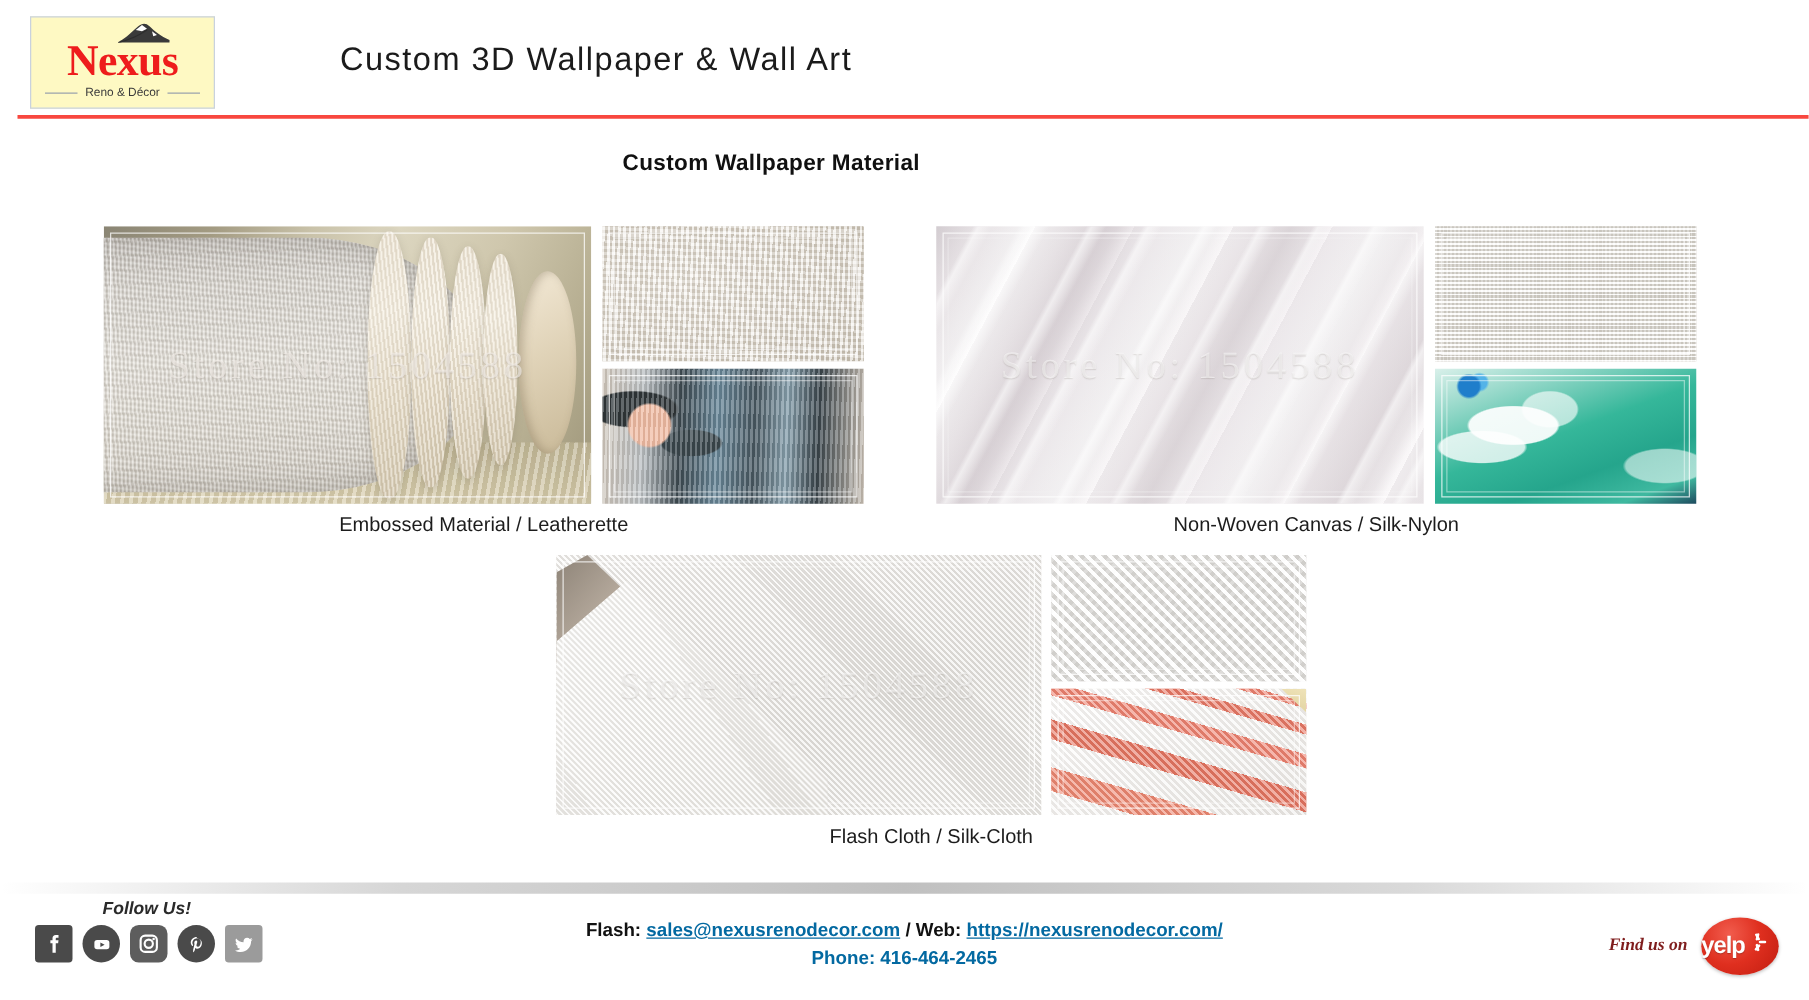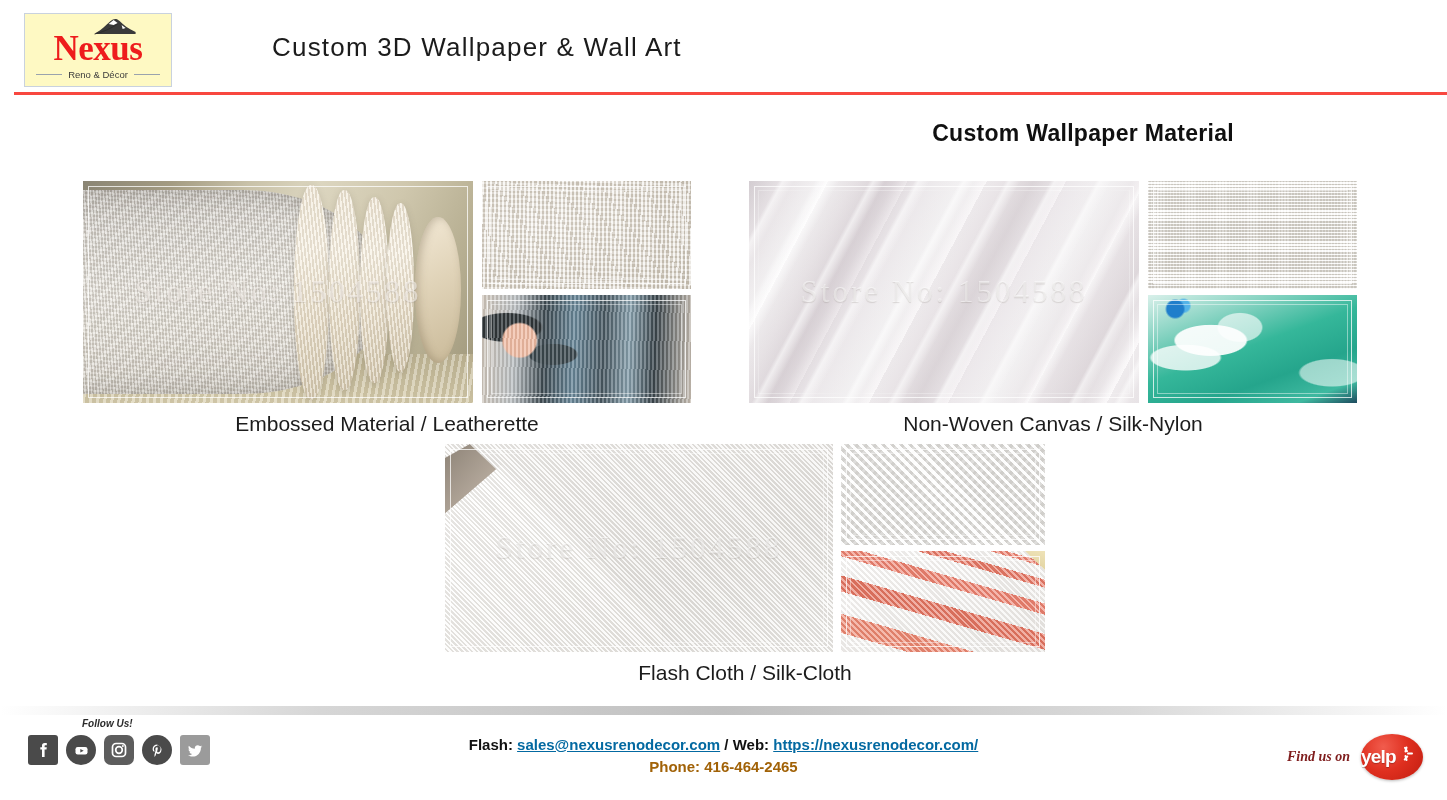--- a/index.html
+++ b/index.html
@@ -52,23 +52,23 @@
   }
   #header-rule {
     position:absolute; left:14px; top:92px;
     width:1433px; height:3px;
     background:#f8473f;
   }
 
   
   #slide-title {
     position:absolute; top:120px; left:0; width:1234px;
-    text-align:right;
-    font-family:"Liberation Sans", sans-serif;
-    font-size:23px; font-weight:700; color:#101010;
+    text-align:center;
+    font-family:"Liberation Sans", sans-serif;
+    font-size:18px; font-weight:700; color:#101010;
     letter-spacing:0.3px;
   }
 
   
   .group { position:absolute;padding-left:40px; }
   .group-imgs { position:relative; display:flex; }
   .main-img { position:relative; overflow:hidden; }
   .thumbs { display:flex; flex-direction:column; position:relative; }
   .thumb { position:relative; overflow:hidden; }
 
@@ -82,21 +82,21 @@
   .inset-frame::before {
     content:""; position:absolute;
     left:9px; top:9px; right:9px; bottom:9px;
     border:1px solid rgba(255,255,255,.45);
     pointer-events:none;
   }
 
   .caption {
     text-align:center;
     font-family:"Liberation Sans", sans-serif;
-    font-size:21px; color:#1c1c1c;
+    font-size:16px; color:#1c1c1c;
     margin-top:9px;
   }
 
   
   .watermark {
     position:absolute; left:0; top:50%; width:100%;
     transform:translateY(-50%);
     text-align:center;
     font-family:"Liberation Serif", serif;
     font-size:31px; letter-spacing:3px;
@@ -241,42 +241,42 @@
   
   #footer { position:absolute; left:0; top:706px; width:1447px; height:94px; }
   #footer-band {
     position:absolute; left:0; top:0; width:1447px; height:9px;
     background:linear-gradient(90deg, rgba(255,255,255,0) 0%, rgba(120,120,120,.30) 22%,
                rgba(105,105,105,.42) 50%, rgba(120,120,120,.28) 78%, rgba(255,255,255,0) 100%);
   }
   #follow-block { position:absolute; left:28px; top:12px; }
   #follow-label {
     font-family:"Liberation Sans", sans-serif;
-    font-style:italic; font-weight:700; font-size:10px; color:#2a2a2a;
+    font-style:italic; font-weight:700; font-size:14px; color:#2a2a2a;
     margin-left:54px;
   }
   #social-row { display:flex; gap:8px; margin-top:6px; }
   .social-icon {
     width:30px; height:30px;
     display:flex; align-items:center; justify-content:center;
     color:#fff;
   }
   .si-sq { background:#4a4a4a; border-radius:3px; }
   .si-circ { background:#4a4a4a; border-radius:50%; }
   .si-light { background:#9b9b9b; border-radius:3px; }
   .si-ig { background:#5d5d5d; border-radius:7px; }
 
   #contact-block {
     position:absolute; left:0; top:28px; width:1447px; text-align:center;
     font-family:"Liberation Sans", sans-serif;
     font-size:15px; font-weight:700; color:#111;
     line-height:1.45;
   }
   #contact-block a { color:#0369a1; text-decoration:underline; font-weight:700;margin-top:32px; }
-  #phone-line { font-weight:700; color:#a16207; }
+  #phone-line { font-weight:700; color:#0369a1; }
 
   #yelp-block {
     position:absolute; right:24px; top:28px;
     display:flex; align-items:center; gap:11px;
   }
   #yelp-text {
     font-family:Liberation Serif, serif;
     font-style:italic; font-weight:700; font-size:14px; color:#7f1d1d;
   }
   #yelp-logo {

